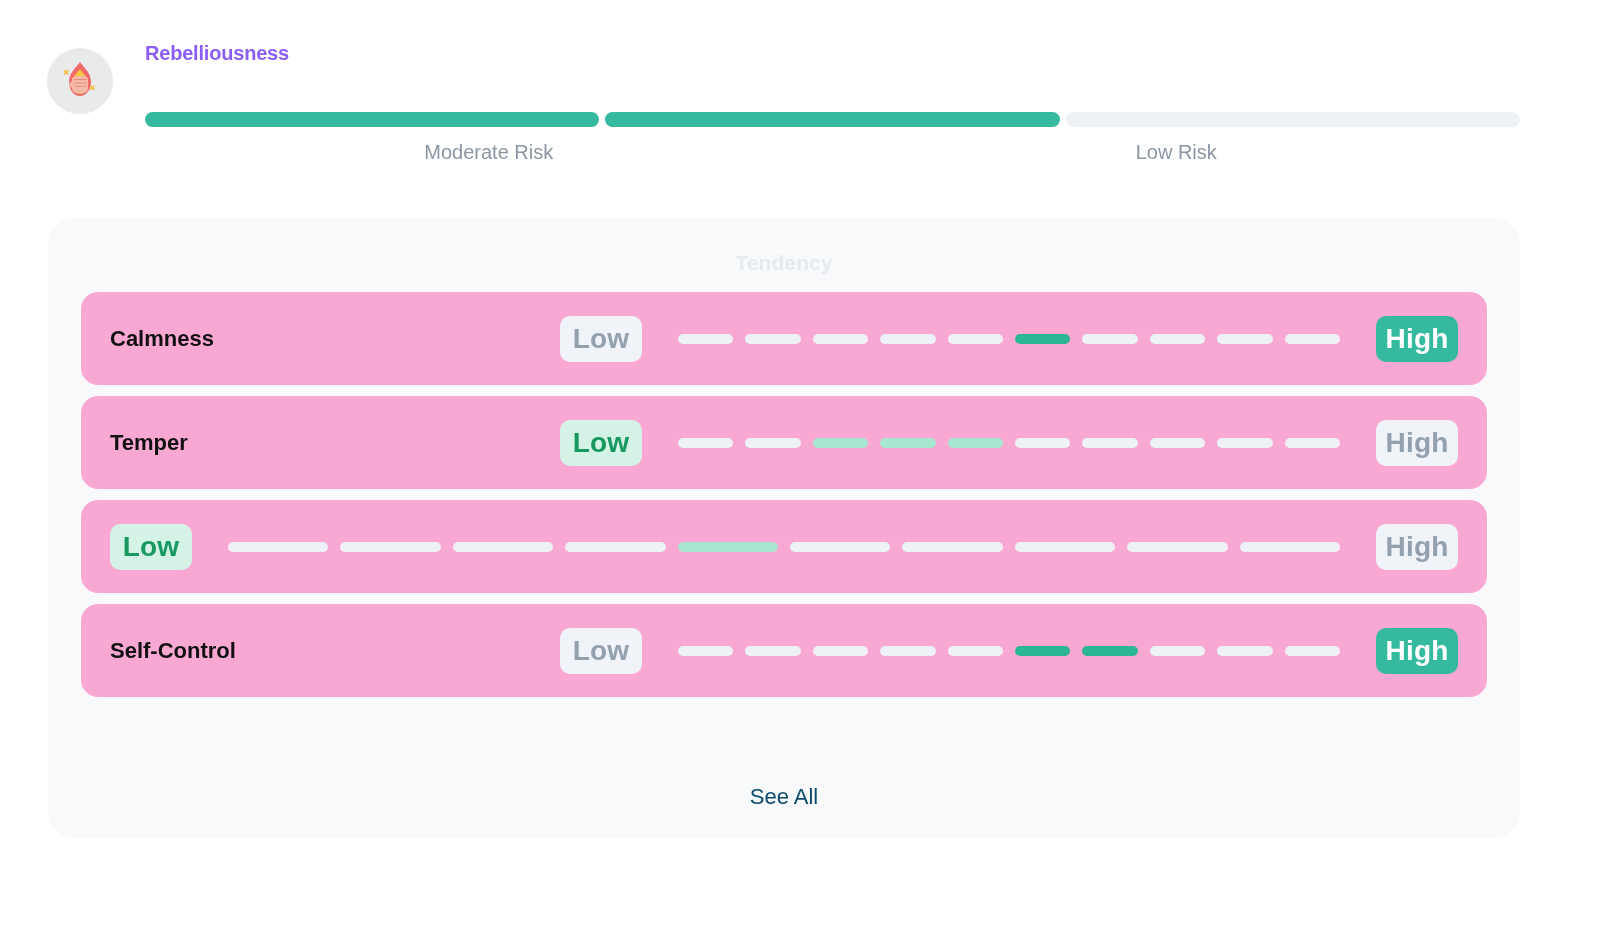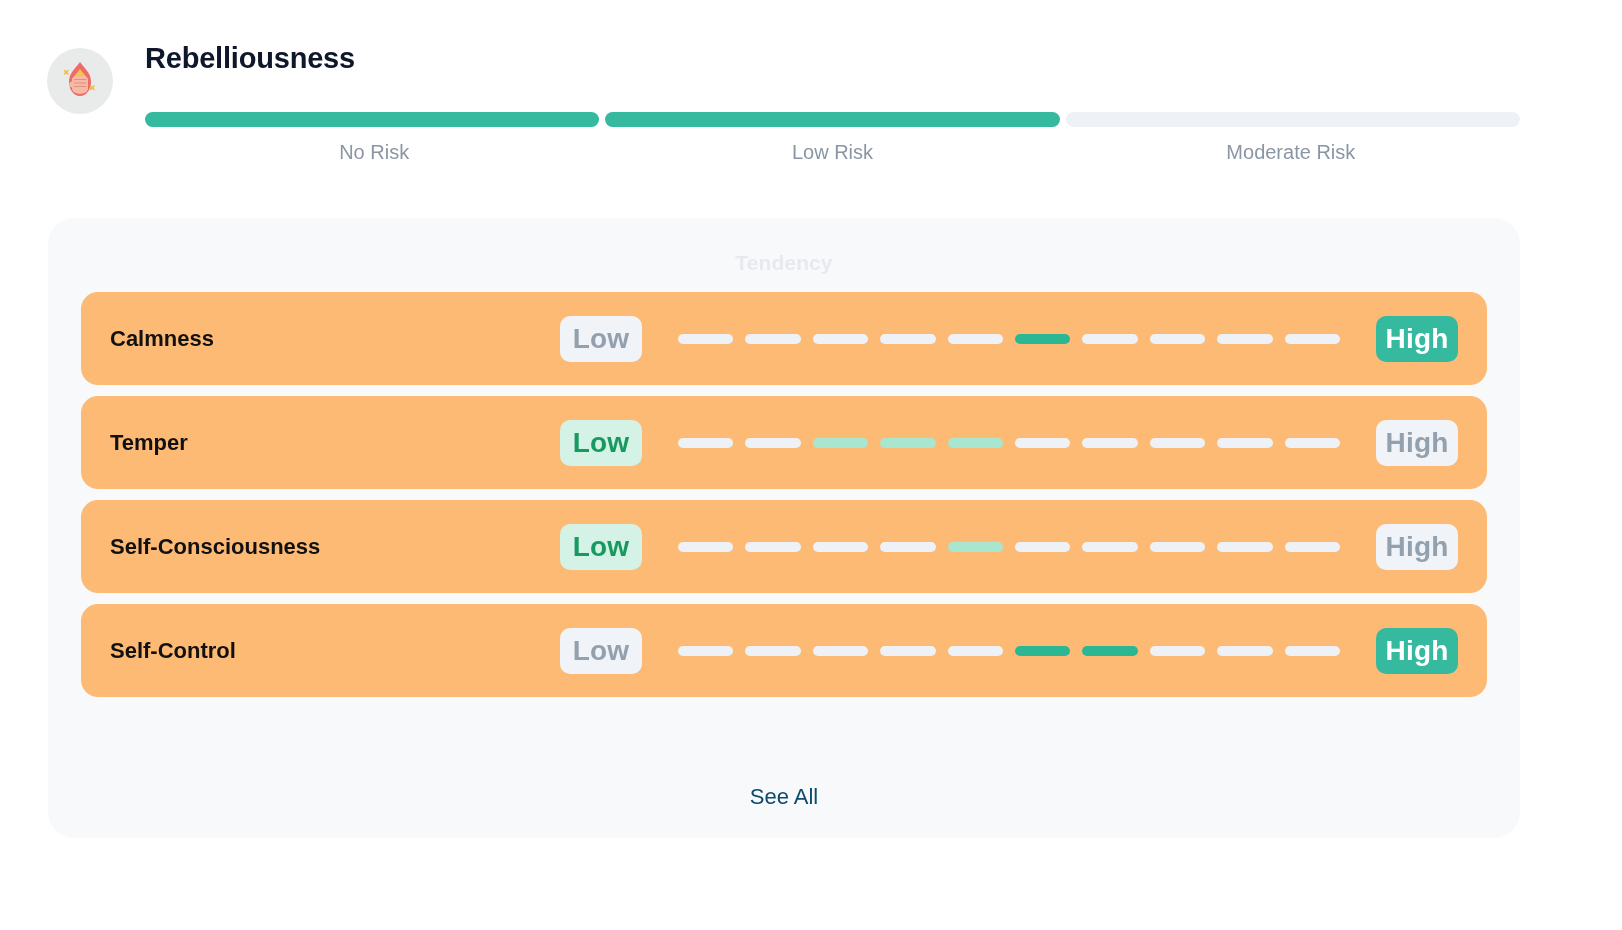--- a/index.html
+++ b/index.html
@@ -21,23 +21,23 @@
     width: 66px; height: 66px;
     border-radius: 50%;
     background: #e8ebea;
     display: flex; align-items: center; justify-content: center;
   }
   .avatar svg { display: block; }
 
   .page-title {
     position: absolute;
     left: 145px; top: 42px;
-    font-size: 29px;
-    font-weight: bold;
-    color: #0f172a;
+    font-size: 20px;
+    font-weight: bold;
+    color: #8b5cf6;
     letter-spacing: -0.2px;
   }
 
   
   .risk-wrap {
     position: absolute;
     left: 145px; top: 112px;
     width: 1375px;
   }
   .risk-track {
@@ -88,21 +88,21 @@
     margin-top: 17px;
     padding: 0 33px;
     display: flex;
     flex-direction: column;
     gap: 11px;
   }
 
   .row {
     position: relative;
     height: 93px;
-    background: #fdba74;
+    background: #f9a8d4;
     border-radius: 17px;
     display: flex;
     align-items: center;
     padding: 0 29px;
   }
 
   .row-label {
     font-size: 22px;
     font-weight: bold;
     color: #111111;
@@ -181,23 +181,22 @@
 
   <div class="page-title">Rebelliousness</div>
 
   <div class="risk-wrap">
     <div class="risk-track" id="risk-track">
         <div class="risk-seg on"></div>
         <div class="risk-seg on"></div>
         <div class="risk-seg"></div>
       </div>
     <div class="risk-labels" id="risk-labels">
-        <div class="risk-label">No Risk</div>
+        <div class="risk-label">Moderate Risk</div>
         <div class="risk-label">Low Risk</div>
-        <div class="risk-label">Moderate Risk</div>
       </div>
   </div>
 </div>
 
 <div class="card">
   <div class="card-head">Tendency</div>
 
   <div class="rows" id="rows">
       <div class="row">
         <div class="row-label">Calmness</div>
@@ -227,21 +226,20 @@
           <div class="seg lit-soft"></div>
           <div class="seg"></div>
           <div class="seg"></div>
           <div class="seg"></div>
           <div class="seg"></div>
           <div class="seg"></div>
         </div>
         <div class="badge neutral">High</div>
       </div>
       <div class="row">
-        <div class="row-label">Self-Consciousness</div>
         <div class="badge soft">Low</div>
         <div class="seg-track">
           <div class="seg"></div>
           <div class="seg"></div>
           <div class="seg"></div>
           <div class="seg"></div>
           <div class="seg lit-soft"></div>
           <div class="seg"></div>
           <div class="seg"></div>
           <div class="seg"></div>

